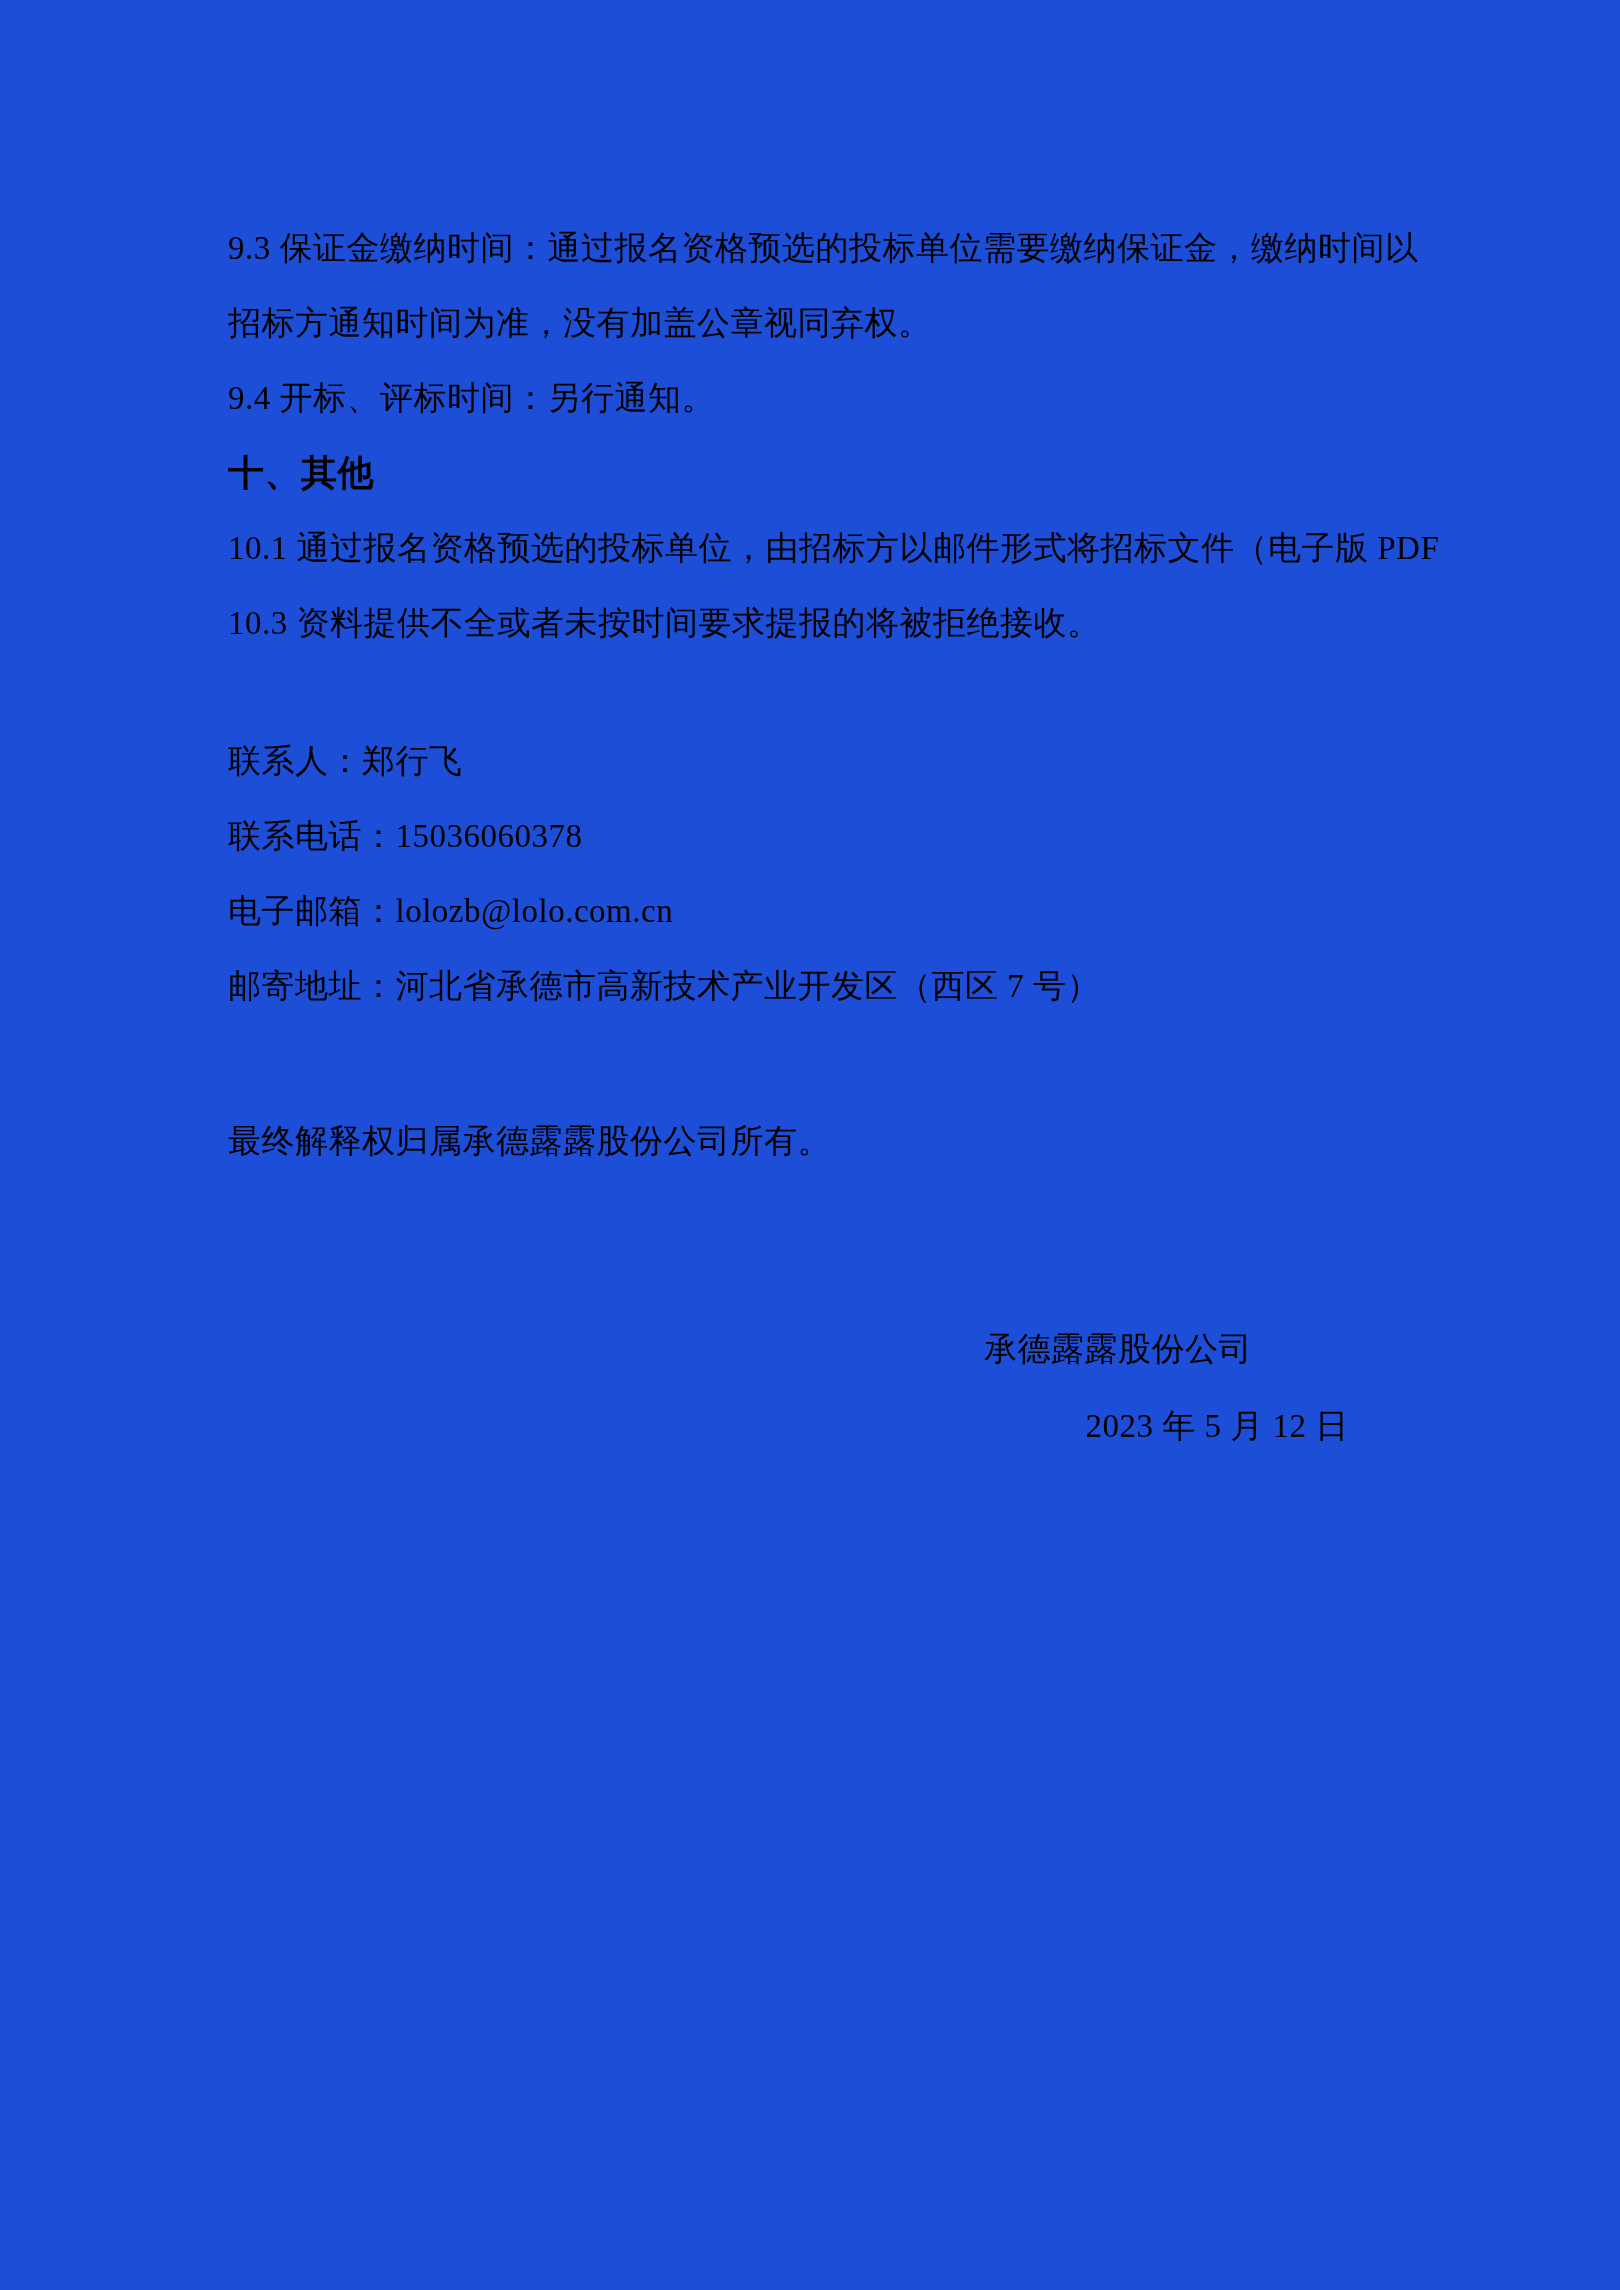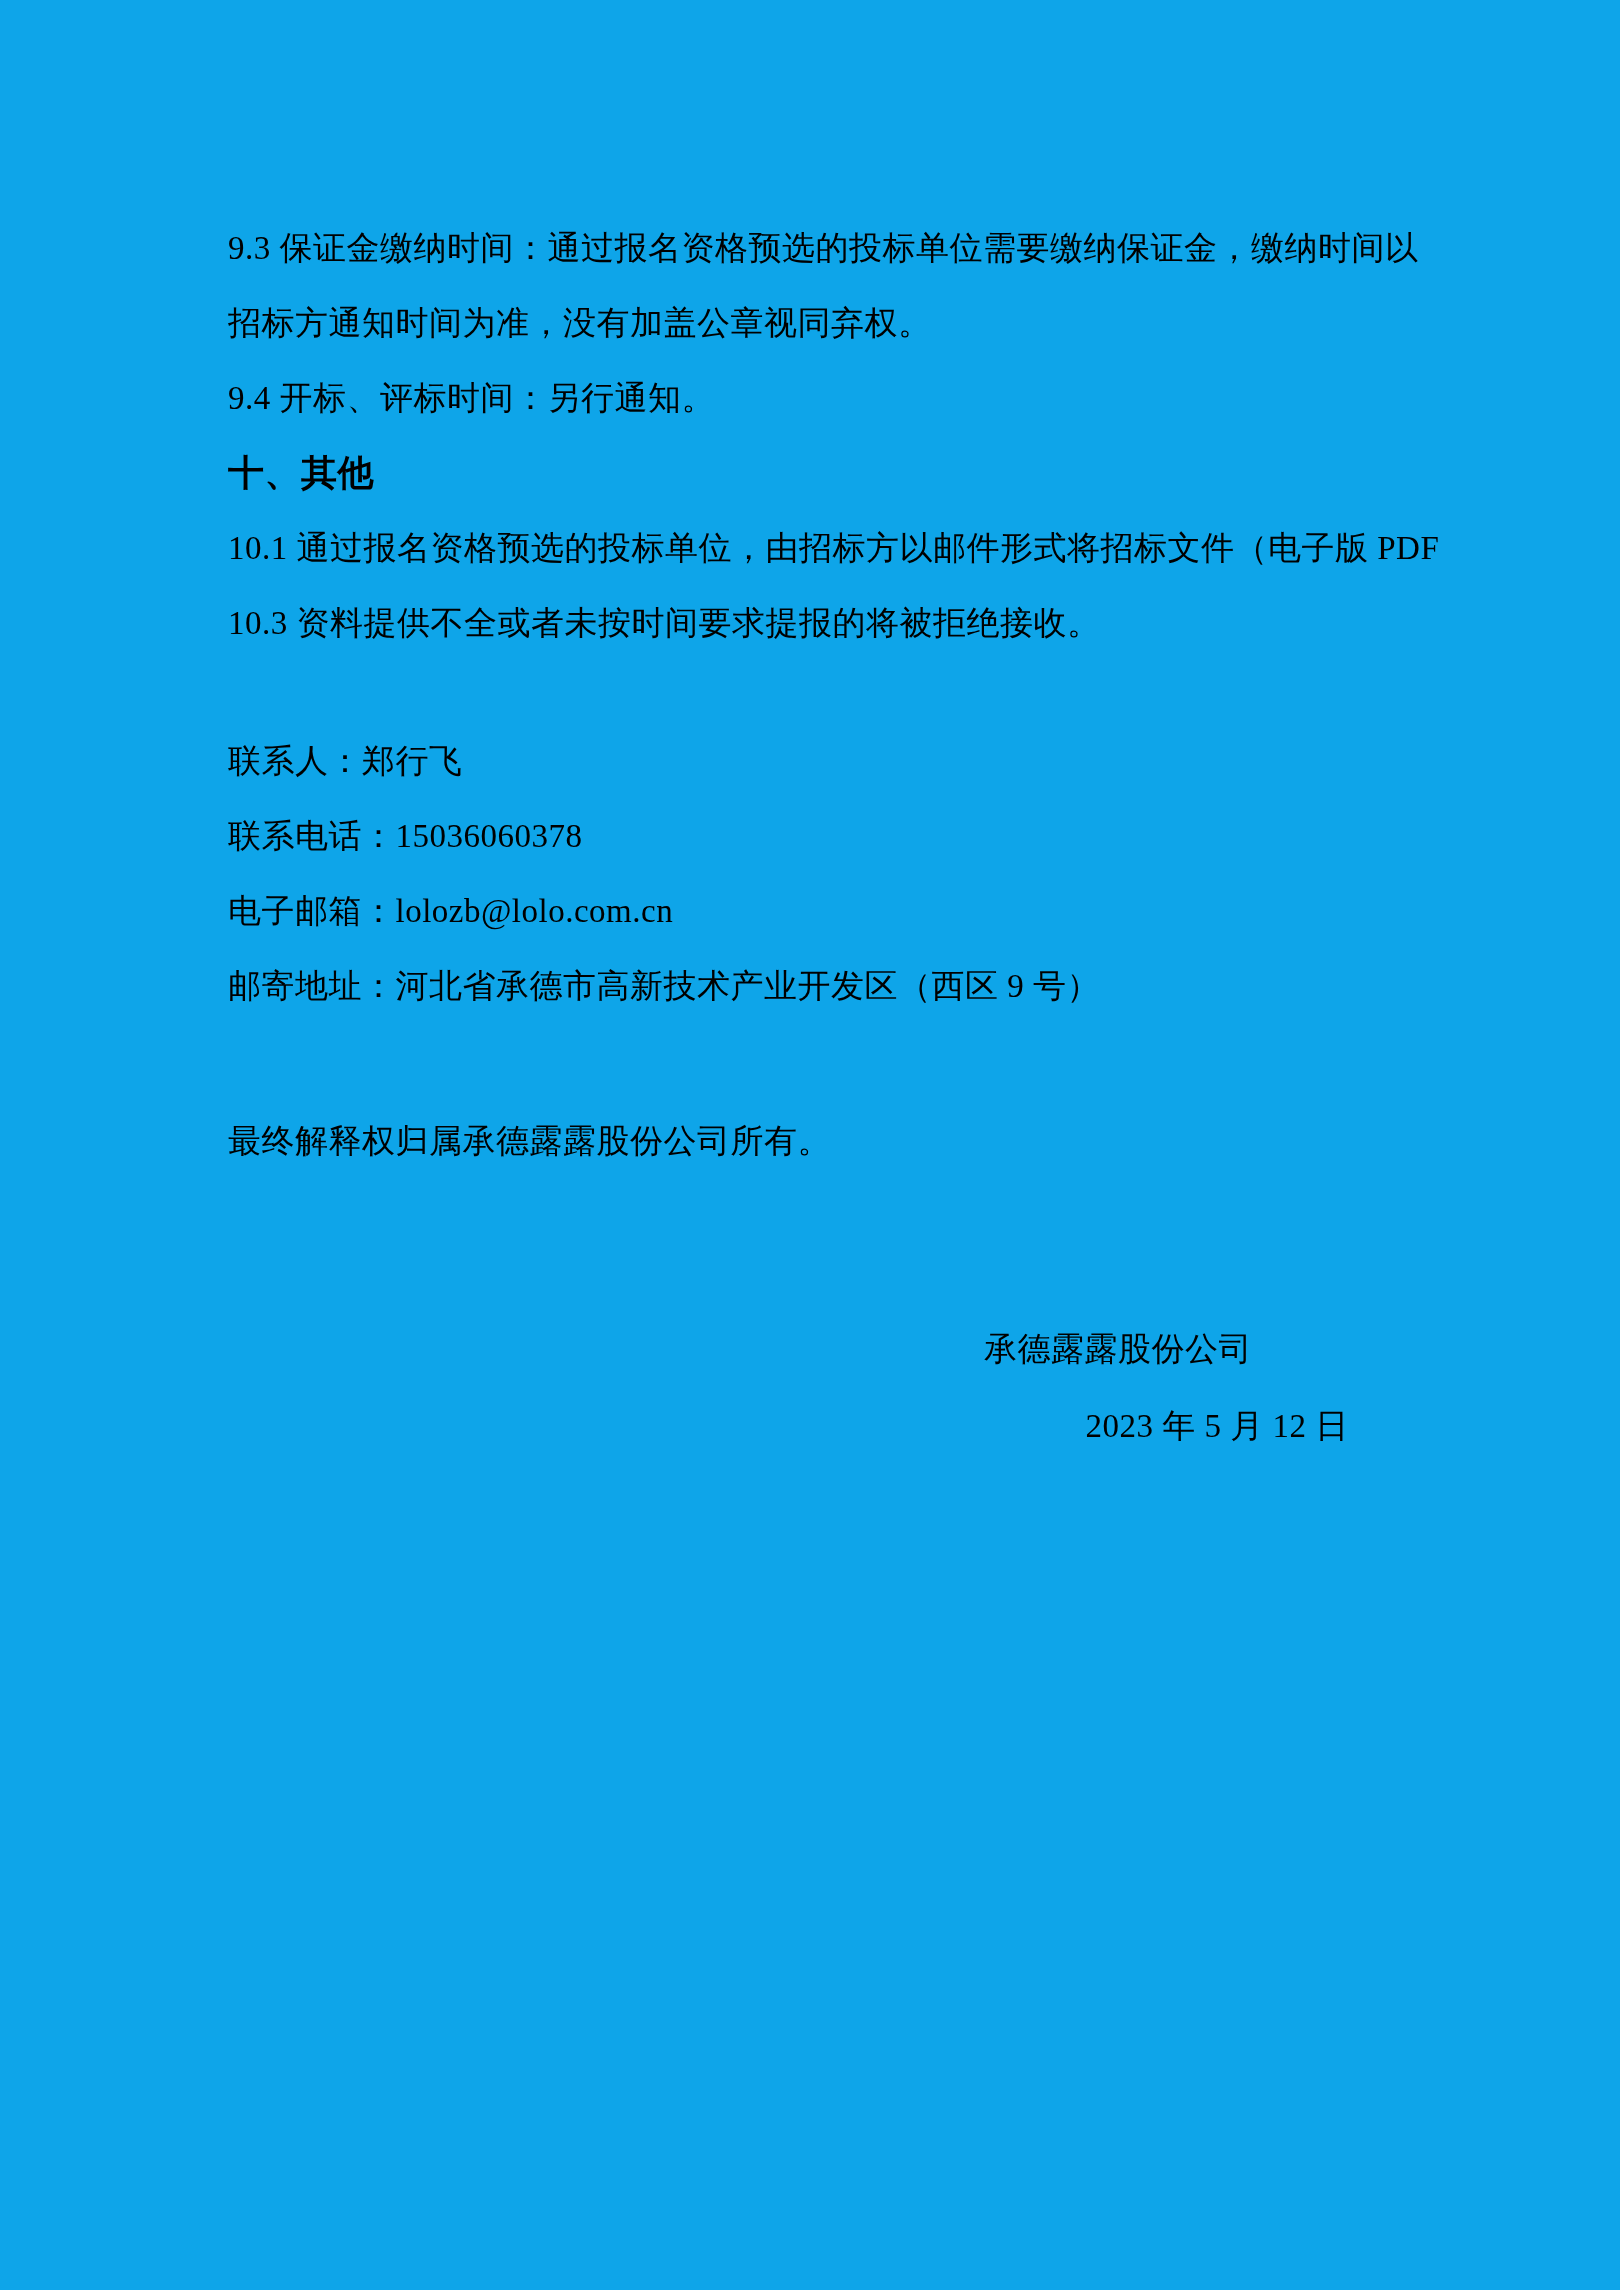--- a/index.html
+++ b/index.html
@@ -4,21 +4,21 @@
 <style>
   html, body {
     margin: 0;
     padding: 0;
     background: #ffffff;
   }
   .page {
     position: relative;
     width: 1620px;
     height: 2291px;
-    background: #0ea5e9;
+    background: #1d4ed8;
     color: #000000;
     font-family: "Liberation Serif", "DejaVu Serif", serif;
     font-size: 33px;
     overflow: hidden;
   }
   .content {
     position: absolute;
     left: 228px;
     top: 211px;
     width: 1215px;
@@ -75,21 +75,21 @@
     <p class="para">
       <span class="line">联系人：郑行飞</span>
     </p>
     <p class="para">
       <span class="line">联系电话：15036060378</span>
     </p>
     <p class="para">
       <span class="line">电子邮箱：lolozb@lolo.com.cn</span>
     </p>
     <p class="para">
-      <span class="line">邮寄地址：河北省承德市高新技术产业开发区（西区 9 号）</span>
+      <span class="line">邮寄地址：河北省承德市高新技术产业开发区（西区 7 号）</span>
     </p>
 
     <div class="sp-disclaimer"></div>
 
     <p class="para">
       <span class="line">最终解释权归属承德露露股份公司所有。</span>
     </p>
 
     <div class="sp-signature"></div>
 

